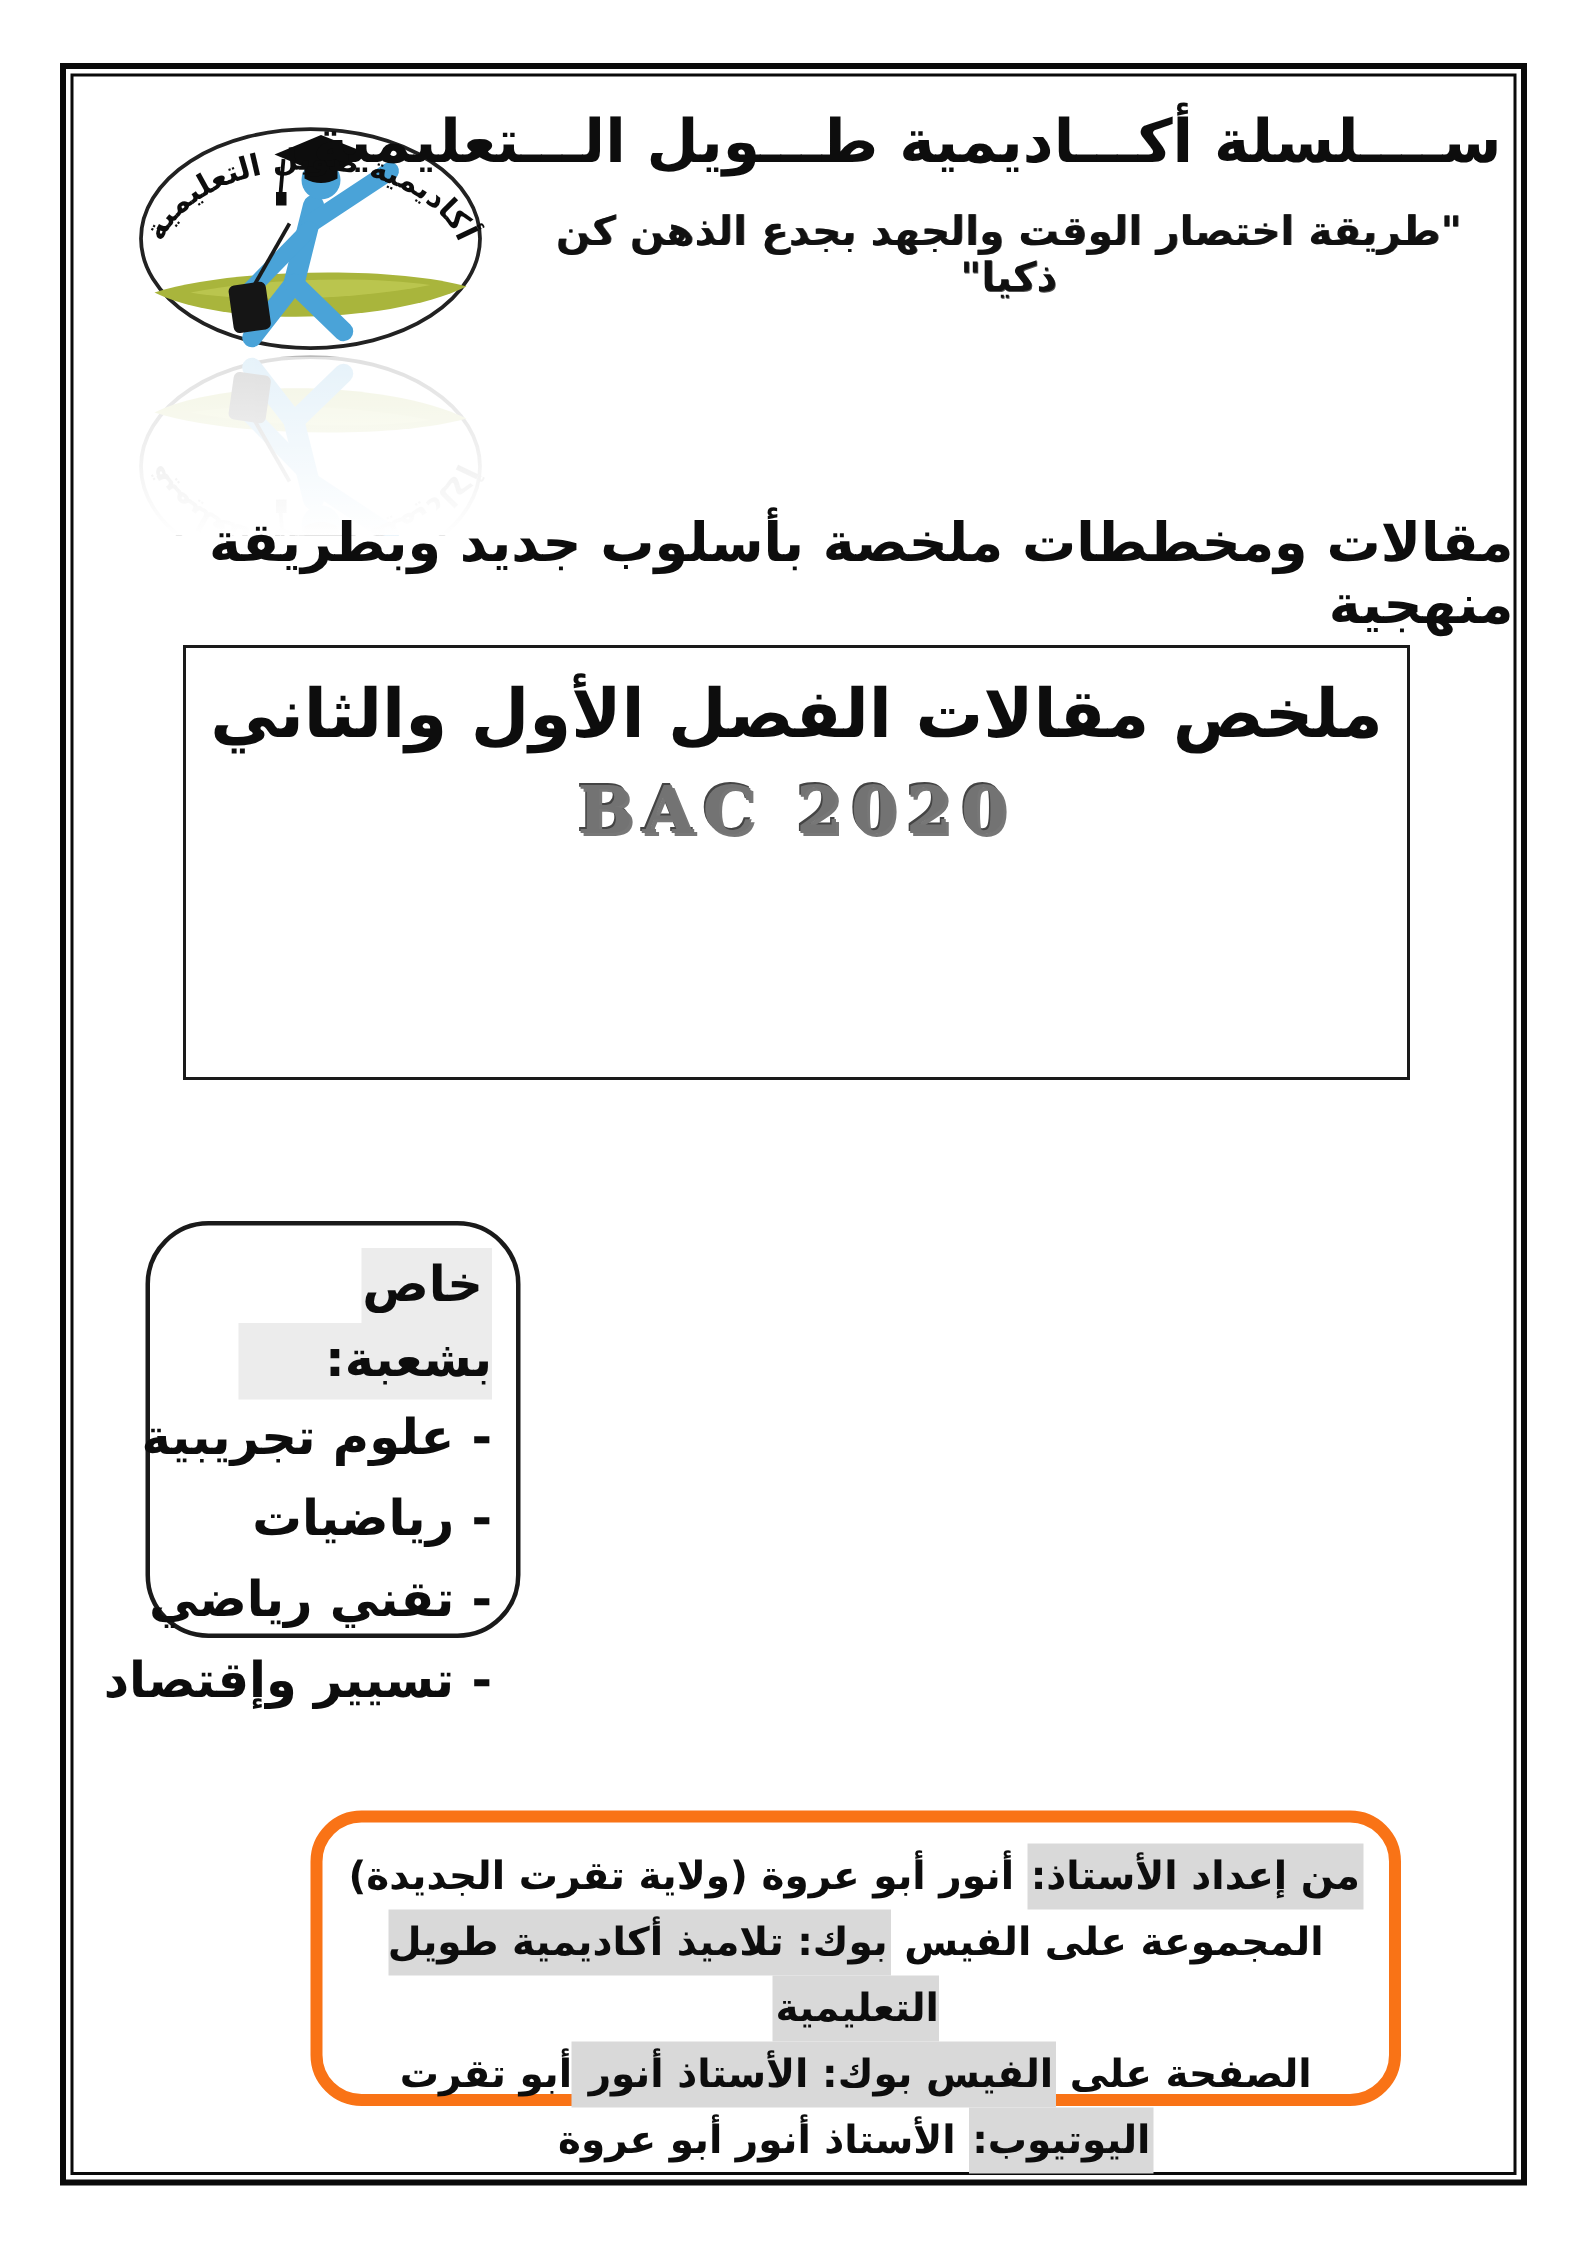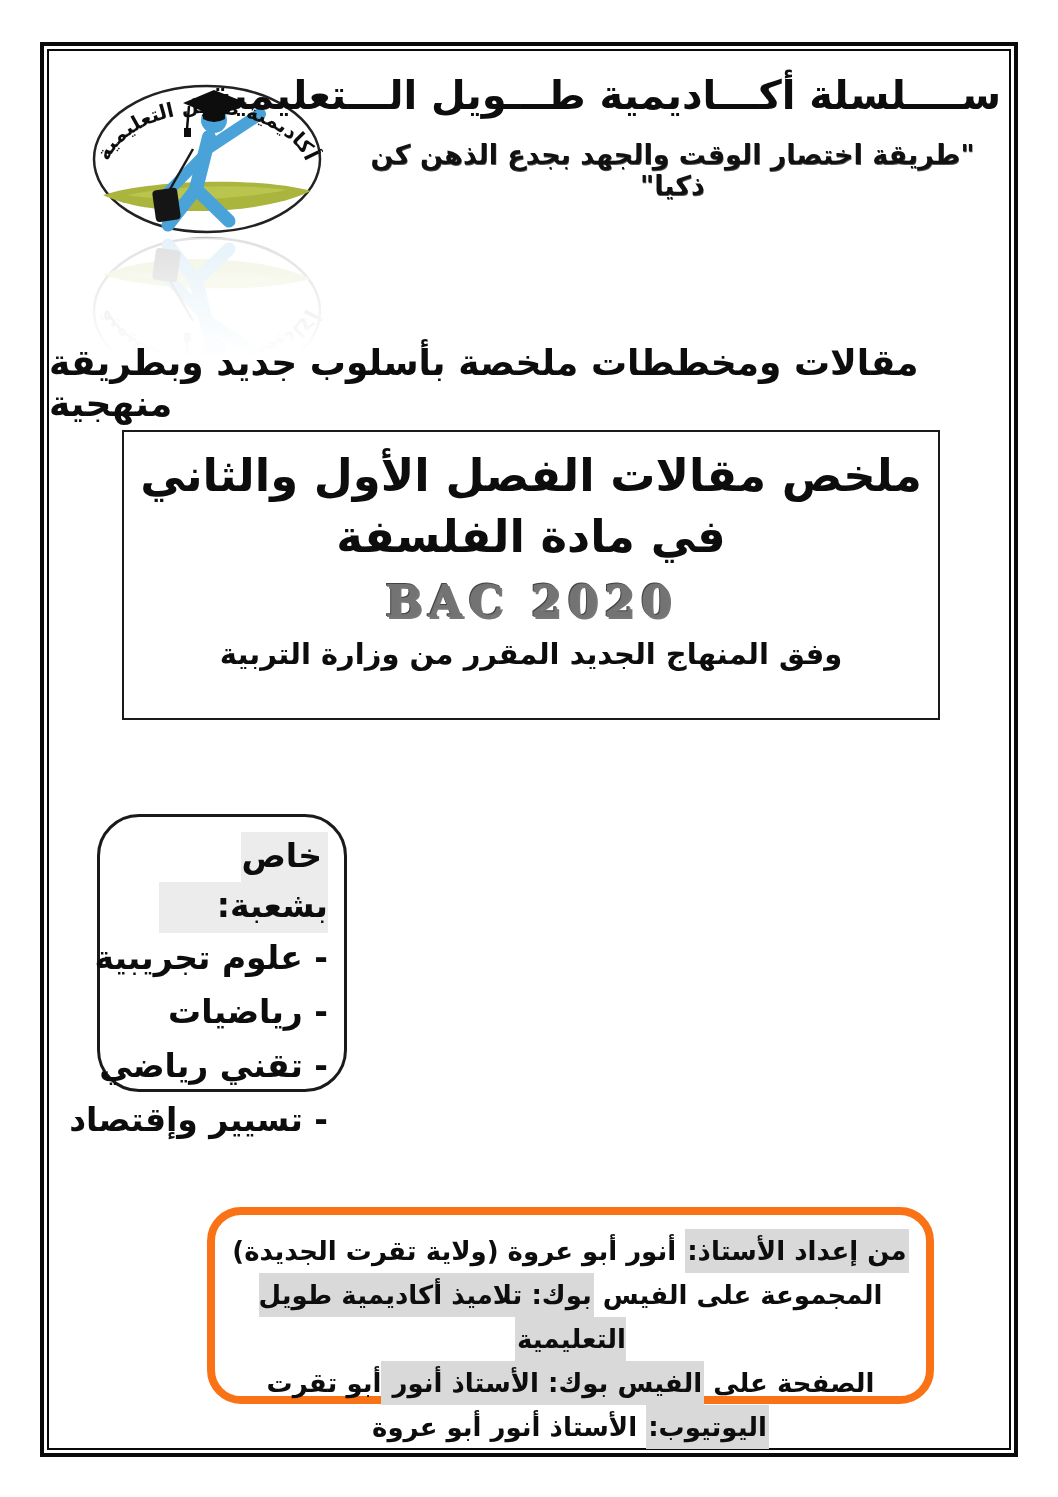--- a/index.html
+++ b/index.html
@@ -19,21 +19,21 @@
   .title-block{position:absolute;left:295px;right:8px;top:16px;text-align:center;direction:rtl;}
   .series-title{
     font-size:40px;font-weight:bold;white-space:nowrap;letter-spacing:0px;line-height:1.4;
   }
   .slogan{
     margin-top:16px;font-size:27px;font-weight:bold;color:#111;
     text-shadow:0.5px 0.5px 0 #555;
   }
   
   .lead{
-    position:absolute;left:0;right:0;top:291px;text-align:left;direction:rtl;
+    position:absolute;left:0;right:0;top:291px;text-align:right;direction:rtl;
     font-size:36px;font-weight:bold;
   }
   
   .main-box{
     position:absolute;left:73px;top:379px;width:818px;height:290px;
     border:2px solid #1a1a1a;box-sizing:border-box;text-align:center;direction:rtl;
     padding-top:14px;
   }
   .mb-line1,.mb-line2{font-size:45px;font-weight:bold;line-height:1.35;}
   .mb-exam{
@@ -115,23 +115,21 @@
 
       <div class="title-block">
         <div class="series-title">ســــلسلة أكـــاديمية طـــويل الـــتعليمية</div>
         <div class="slogan">"طريقة اختصار الوقت والجهد بجدع الذهن كن ذكيا"</div>
       </div>
 
       <div class="lead">مقالات ومخططات ملخصة بأسلوب جديد وبطريقة منهجية</div>
 
       <div class="main-box">
         <div class="mb-line1">ملخص مقالات الفصل الأول والثاني</div>
-        <div class="mb-line2">في مادة الفلسفة</div>
         <div class="mb-exam">BAC 2020</div>
-        <div class="mb-sub">وفق المنهاج الجديد المقرر من وزارة التربية</div>
       </div>
 
       <div class="streams-box">
         <div class="stream-heading">
           <span class="bar">خاص بشعبة:</span>
         </div>
         <div class="stream-item">- علوم تجريبية</div>
         <div class="stream-item">- رياضيات</div>
         <div class="stream-item">- تقني رياضي</div>
         <div class="stream-item">- تسيير وإقتصاد</div>

